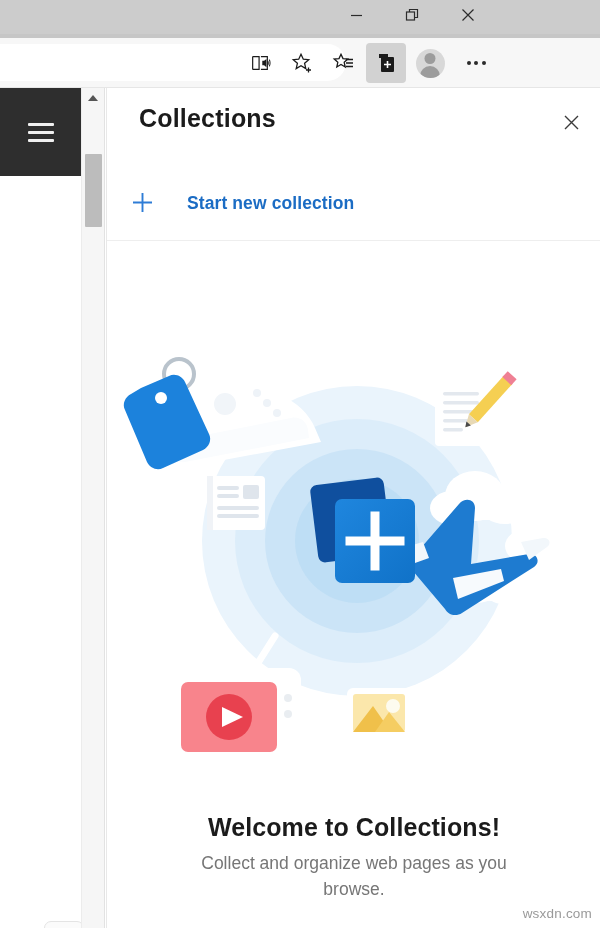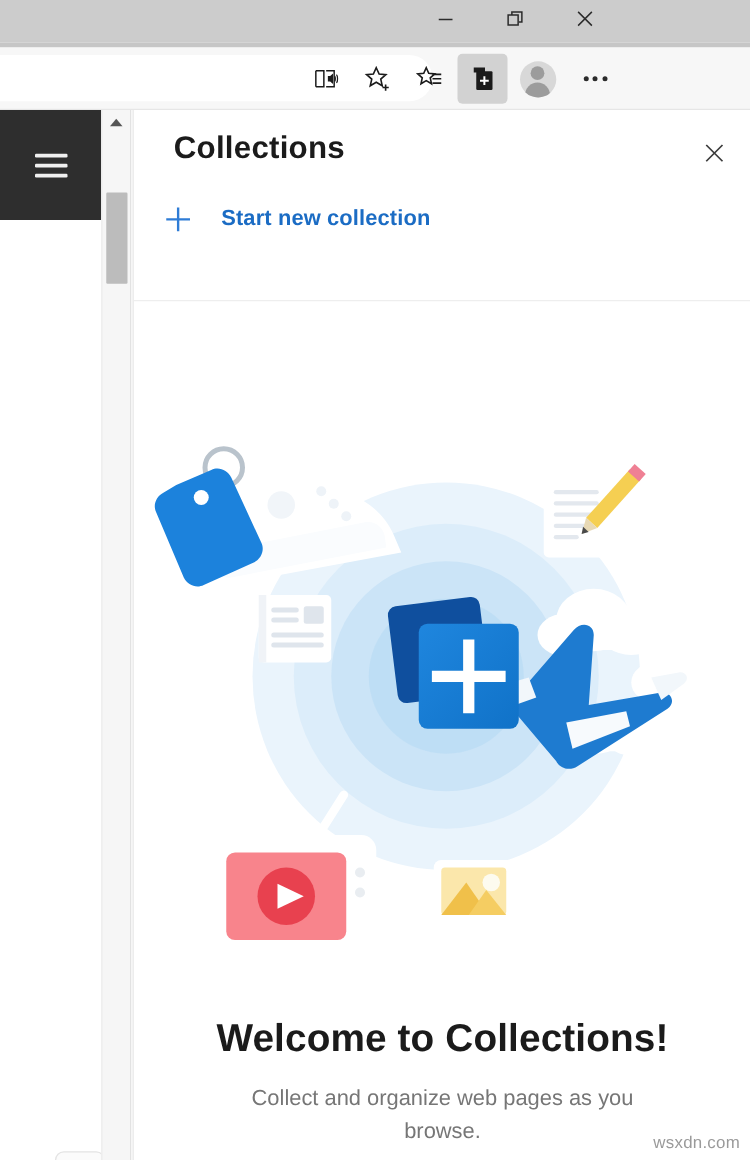--- a/index.html
+++ b/index.html
@@ -129,21 +129,21 @@
     font-size: 25px; font-weight: 600; color: #1b1b1b;
     letter-spacing: .2px;
   }
   .panel-close {
     position: absolute; right: 10px; top: 16px; width: 40px; height: 36px;
     display: flex; align-items: center; justify-content: center;
     color: #3b3b3b;
   }
   .start-row {
     position: absolute; left: 0; top: 76px; width: 494px; height: 50px;
-    display: flex; align-items: flex-start;
+    display: flex; align-items: flex-end; gap: 10px;
   }
   .start-plus {
     width: 70px; display: flex; align-items: center; justify-content: center;
     color: #2e7cd6;
   }
   .start-label {
     font-size: 17.5px; color: #1b6cc4; font-weight: 600; letter-spacing: .1px;
   }
   .panel-divider {
     position: absolute; left: 0; top: 152px; width: 494px; height: 1px;
@@ -155,24 +155,24 @@
     position: absolute; left: 0; top: 248px; width: 494px; height: 430px;
   }
   .hero svg { display: block; width: 494px; height: 430px; }
 
   
   .welcome {
     position: absolute; left: 0; top: 725px; width: 494px;
     text-align: center;
   }
   .welcome-title {
-    font-size: 31px; font-weight: 600; color: #1b1b1b; letter-spacing: .1px;
+    font-size: 25px; font-weight: 600; color: #1b1b1b; letter-spacing: .1px;
   }
   .welcome-sub {
-    margin-top: 16px;
+    margin-top: 8px;
     font-size: 17.5px; color: #767676; line-height: 1.5;
     padding: 0 66px;
   }
   .watermark {
     position: absolute; right: 8px; bottom: 7px;
     font-size: 13.5px; color: #9a9a9a; letter-spacing: .2px; margin-top: 34px;
   }
 </style>
 </head>
 <body>

